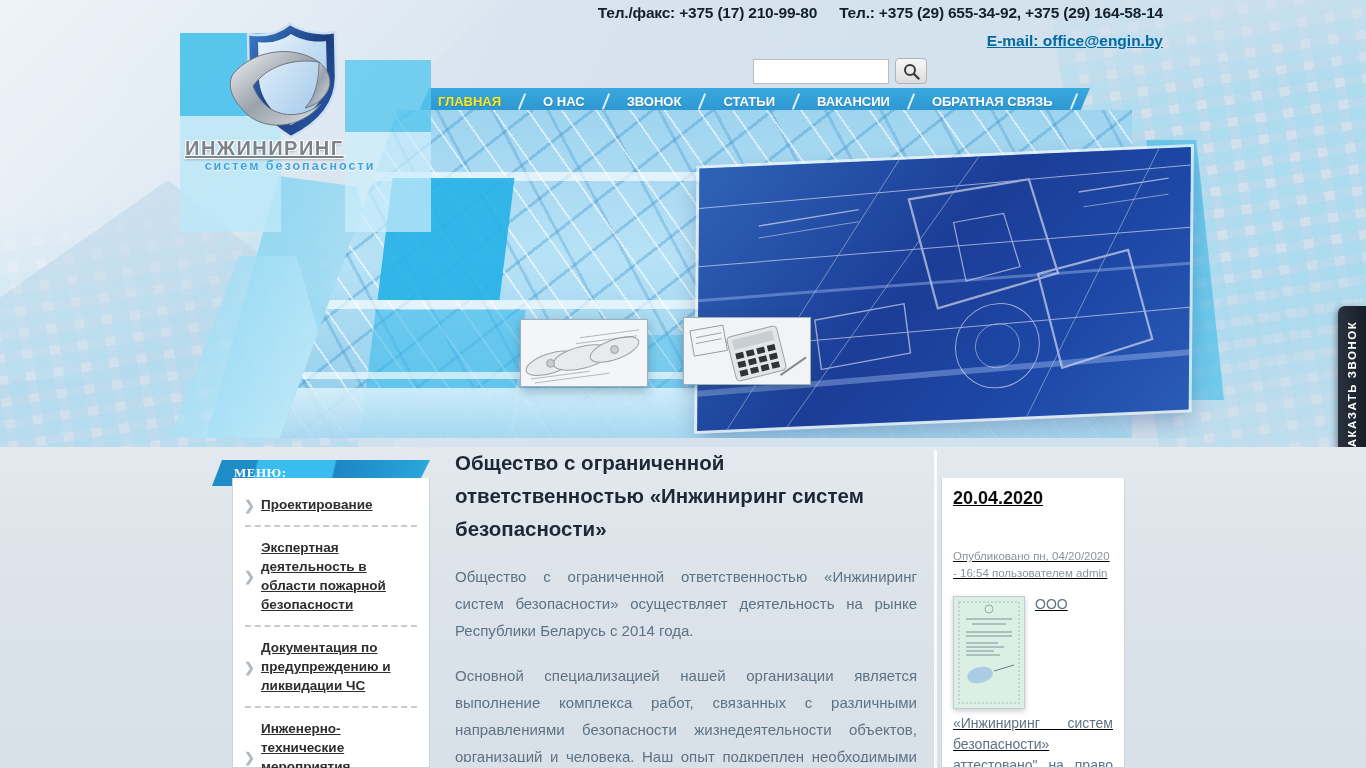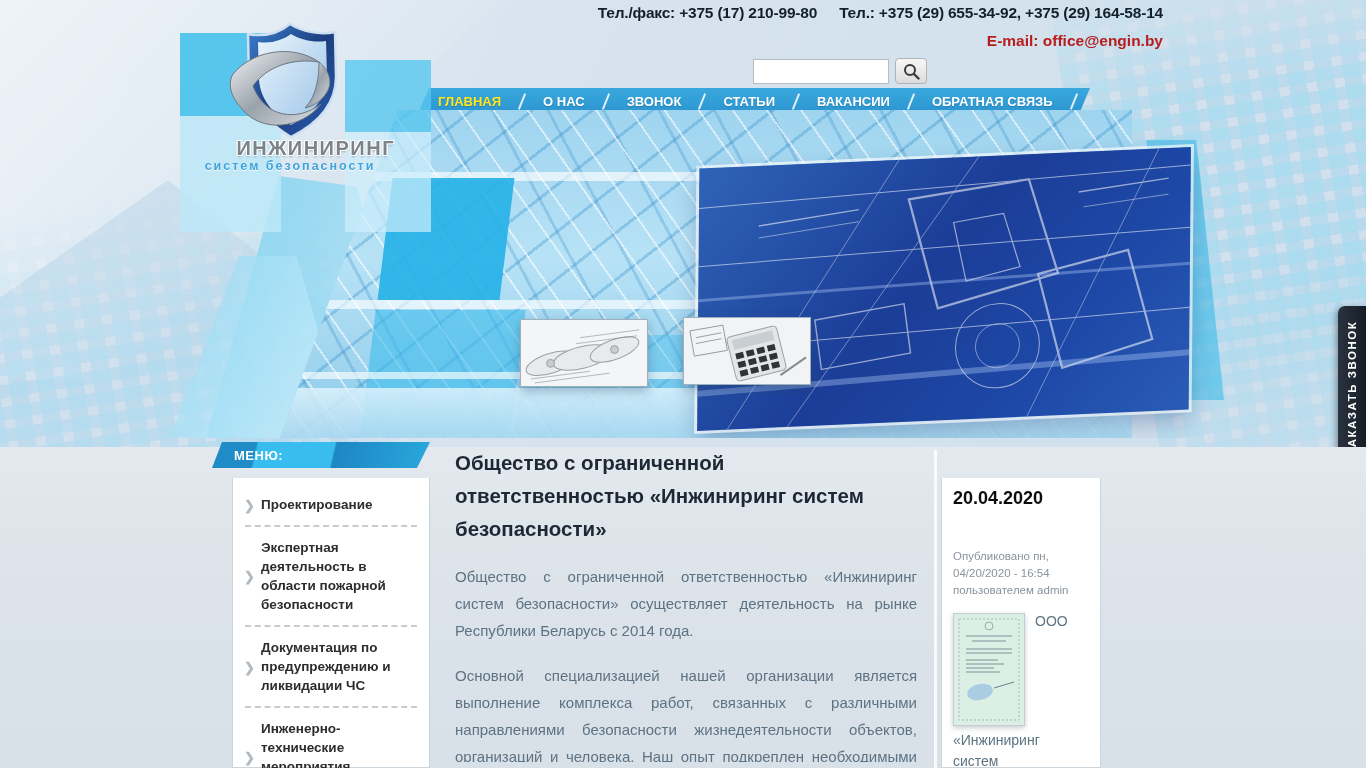--- a/index.html
+++ b/index.html
@@ -22,21 +22,21 @@
   .sq-pattern.mask { -webkit-mask-image:linear-gradient(180deg,transparent,#000 30%,#000 70%,transparent); }
   .sqp-left { left:-60px; top:190px; width:420px; height:560px; transform:rotate(-9deg); opacity:.38; }
   .sqp-topright { left:1080px; top:-30px; width:360px; height:430px; transform:rotate(-9deg); opacity:.5; }
   .sqp-midright { left:1150px; top:250px; width:260px; height:260px; transform:rotate(-9deg); opacity:.3; }
 
   
   .phones-line { position:absolute; left:0; top:4px; width:1163px; text-align:right;
     font-size:15.5px; font-weight:bold; color:#13202c; letter-spacing:-0.2px; }
   .phones-line .seg1 { margin-right:22px; }
   .email-line { position:absolute; left:0; top:32px; width:1163px; text-align:right;
-    font-size:15.5px; font-weight:bold; color:#b91c1c; }
+    font-size:15.5px; font-weight:bold; color:#0369a1;text-decoration:underline; }
 
   .search-wrap { position:absolute; left:753px; top:58px; height:27px; }
   .search-input { position:absolute; left:0; top:1px; width:136px; height:25px; border:1px solid #b7bdc3;
     background:#fff; font-size:13px; padding:0 6px; color:#333; outline:none; }
   .search-btn { position:absolute; left:142px; top:0; width:32px; height:26px;
     background:linear-gradient(180deg,#f7f7f7,#dcdcdc); border:1px solid #b3b3b3; border-radius:4px; cursor:pointer; }
   .search-btn svg { position:absolute; left:7px; top:4px; }
 
   
   .nav { position:absolute; left:418px; top:88px; width:672px; height:26px;
@@ -48,23 +48,23 @@
   .nav-item.active { color:#ffe71c; }
   .nav-sep { width:2px; height:17px; background:rgba(255,255,255,.85); transform:rotate(22deg); flex:none; }
 
   
   .logo-tileA { position:absolute; left:180px; top:33px; width:101px; height:83px; background:#47c1ec; opacity:.9; }
   .logo-tileB { position:absolute; left:180px; top:116px; width:101px; height:116px; background:#bce7f7; opacity:.85; }
   .logo-tileC { position:absolute; left:345px; top:60px; width:86px; height:72px; background:#58c7ef; opacity:.8; }
   .logo-tileD { position:absolute; left:345px; top:132px; width:86px; height:100px; background:#cdeefb; opacity:.7; }
   .logo { position:absolute; left:185px; top:22px; width:210px; height:160px; cursor:pointer; }
   .logo-shield { position:absolute; left:38px; top:0; }
-  .logo-title { position:absolute; left:0; top:115px; width:210px; text-align:right;
+  .logo-title { position:absolute; left:0; top:115px; width:210px; text-align:left;
     font-size:20px; font-weight:bold; letter-spacing:1.5px; color:#7e838a;
-    text-shadow:-1px -1px 0 #fff,1px -1px 0 #fff,-1px 1px 0 #fff,1px 1px 0 #fff,0 2px 2px rgba(60,70,90,.35); }
+    text-shadow:-1px -1px 0 #fff,1px -1px 0 #fff,-1px 1px 0 #fff,1px 1px 0 #fff,0 2px 2px rgba(60,70,90,.35);text-decoration:underline; }
   .logo-sub { position:absolute; left:0; top:137px; width:210px; text-align:center;
     font-size:12.5px; font-weight:bold; letter-spacing:2px; color:#3fa3dc;
     text-shadow:0 1px 0 #fff; }
 
   
   .hero { position:absolute; left:180px; top:106px; width:955px; height:332px; }
   .hero-left-par1 { position:absolute; left:0; top:70px; width:260px; height:262px;
     background:linear-gradient(120deg,#69cdf0,#a5def4 70%); opacity:.75;
     clip-path:polygon(38% 0, 68% 4%, 92% 100%, 10% 100%); }
   .hero-left-par2 { position:absolute; left:-10px; top:150px; width:230px; height:182px;
@@ -112,37 +112,37 @@
   
   .content-bg { position:absolute; left:0; top:447px; width:1366px; height:321px;
     background:linear-gradient(180deg,#e3e9ef 0%,#dde4ea 30%,#d8e0e8 100%); }
   .content-sep { position:absolute; left:934px; top:450px; width:3px; height:318px; background:rgba(255,255,255,.8); }
 
   .ribbon { position:absolute; height:26px;
     background:linear-gradient(103deg,#1f8cc8 0%,#1f8cc8 20%,#38bdee 21%,#38bdee 55%,#1d86c3 56%,#2aa9dd 100%);
     clip-path:polygon(10px 0, 100% 0, calc(100% - 13px) 100%, 0 100%);
     display:flex; align-items:center; box-shadow:0 2px 4px rgba(50,90,130,.25); }
   .ribbon span { color:#fff; font-size:13px; font-weight:bold; padding-left:22px; letter-spacing:.5px; }
-  .ribbon-menu { left:212px; top:442px; width:218px; }
+  .ribbon-menu { left:212px; top:460px; width:218px;font-family:Liberation Serif, serif; }
   .ribbon-news { left:935px; top:452px; width:220px; }
 
   .menu-box { position:absolute; left:232px; top:478px; width:198px; height:290px;
     background:#fff; border:1px solid #ccd4db; border-top:none; padding:8px 0 0 0; }
   .menu-item { position:relative; padding:9px 14px 9px 28px; cursor:pointer; }
   .menu-item .chev { position:absolute; left:11px; top:50%; transform:translateY(-50%);
     color:#b2bac2; font-size:13px; font-weight:bold; }
-  .menu-item .lbl { font-size:13.5px; font-weight:bold; color:#2d2d2d; line-height:19px; display:block; }
+  .menu-item .lbl { font-size:13.5px; font-weight:bold; color:#2d2d2d; line-height:19px; display:block;text-decoration:underline; }
   .menu-dash { border-top:2px dashed #c6ccd2; margin:2px 12px; }
 
   .main-col { position:absolute; left:455px; top:446px; width:462px; height:316px; overflow:hidden; }
   .main-title { font-size:20.5px; font-weight:bold; color:#1d2834; line-height:33px; margin-bottom:18px; }
   .main-col p { font-size:15px; color:#5d7383; line-height:27px; text-align:justify; margin-bottom:18px; }
 
-  .news-box { position:absolute; left:941px; top:478px; width:160px; height:290px;
-    background:#fff; border:1px solid #ccd4db; border-top:none; padding:6px 11px 0 11px; overflow:hidden; }
+  .news-box { position:absolute; left:941px; top:478px; width:184px; height:290px;
+    background:#fff; border:1px solid #ccd4db; border-top:none; padding:6px 11px 0 11px; overflow:hidden;text-decoration:underline; }
   .news-date { font-size:18px; font-weight:bold; color:#0c0c0c; margin:4px 0 10px 0; cursor:pointer; }
   .news-meta { font-size:11.5px; color:#8a939c; line-height:17px; margin-bottom:12px;margin-top:39px; }
   .news-body { font-size:14px; color:#5d7383; line-height:21px; text-align:justify; }
   .cert { float:left; width:72px; height:113px; margin:2px 10px 4px 0; background:#ddeee6;
     border:1px solid #c3ccd0; box-shadow:0 2px 5px rgba(70,90,110,.3); cursor:pointer; }
 </style>
 </head>
 <body>
 
 <div class="viewport">

